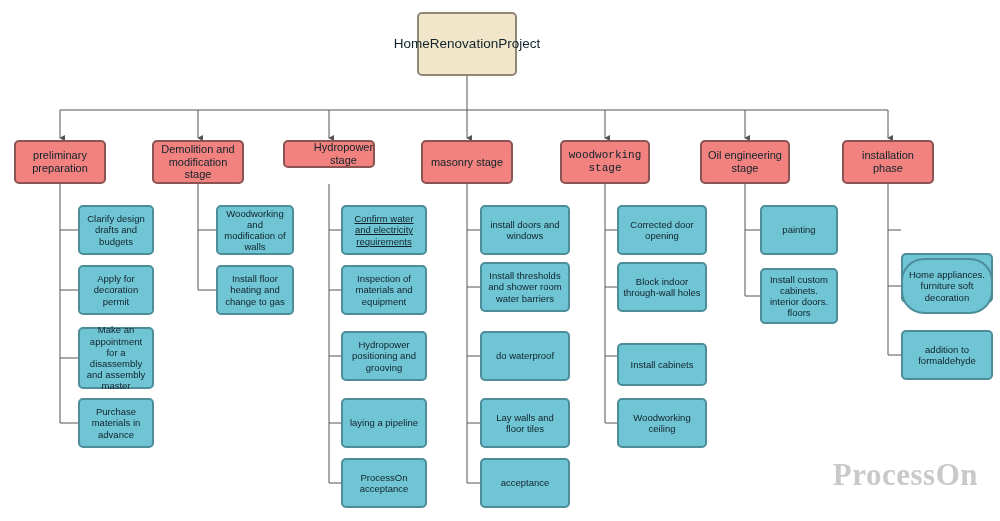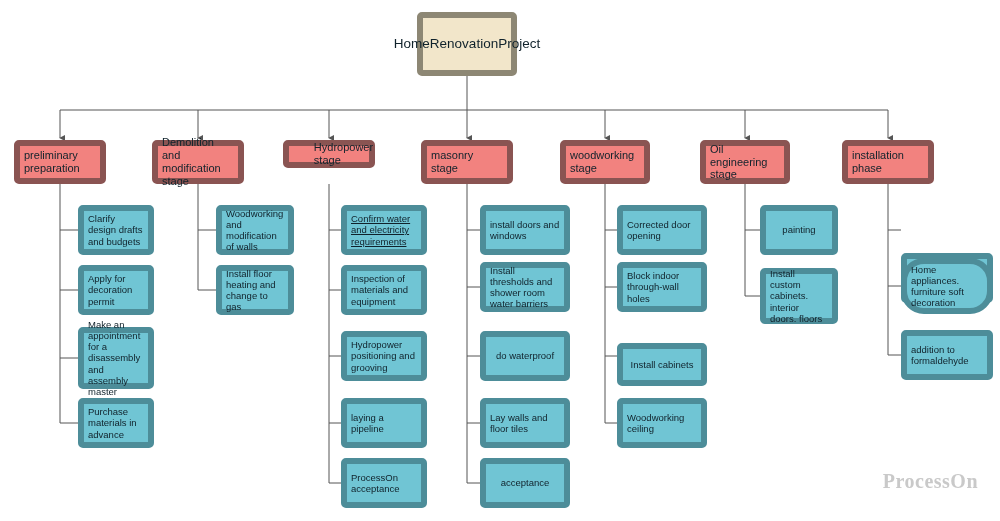--- a/index.html
+++ b/index.html
@@ -8,22 +8,23 @@
     background:#ffffff;
     font-family:"Liberation Sans", sans-serif;
     overflow:hidden;
   }
   #canvas{position:relative;width:1000px;height:521px;}
   svg#wires{position:absolute;left:0;top:0;width:1000px;height:521px;}
   .node{
     position:absolute;
     box-sizing:border-box;
     display:flex;align-items:center;justify-content:center;
+    text-align:center;
     border-radius:5px;
-    border:6px solid #4d7c0f;
+    border:2px solid #4d7c0f;
     color:#10222b;
     line-height:1.18;
     padding:2px 4px;
   }
   .root{
     background:#f2e6ca;
     border-color:#8d8774;
     font-size:13.5px;
   }
   .stage{
@@ -33,21 +34,21 @@
   }
   .task{
     background:#70c5d4;
     border-color:#4d8d99;
     font-size:9.5px;
   }
   .watermark{
     position:absolute;
     right:22px;bottom:28px;
     font-family:"Liberation Serif", serif;
-    font-size:20px;
+    font-size:31px;
     font-weight:bold;
     color:#c9c9c9;
     letter-spacing:0.5px;
     user-select:none;
   }
 </style>
 </head>
 <body>
 
 <div id="canvas">
@@ -163,21 +164,21 @@
       </div>
       <div class="node task" style="left: 480px; top: 331px; width: 90px; height: 50px;">
         <span>do waterproof</span>
       </div>
       <div class="node task" style="left: 480px; top: 398px; width: 90px; height: 50px;">
         <span>Lay walls and floor tiles</span>
       </div>
       <div class="node task" style="left: 480px; top: 458px; width: 90px; height: 50px;">
         <span>acceptance</span>
       </div>
-      <div class="node stage" style="left: 560px; top: 140px; width: 90px; height: 44px;">
+      <div class="node stage" style="left: 560px; top: 140px; width: 90px; height: 44px; font-family: Liberation Mono, monospace;">
         <span>woodworking stage</span>
       </div>
       <div class="node task" style="left: 617px; top: 205px; width: 90px; height: 50px;">
         <span>Corrected door opening</span>
       </div>
       <div class="node task" style="left: 617px; top: 262px; width: 90px; height: 50px;">
         <span>Block indoor through-wall holes</span>
       </div>
       <div class="node task" style="left: 617px; top: 343px; width: 90px; height: 43px;">
         <span>Install cabinets</span>

